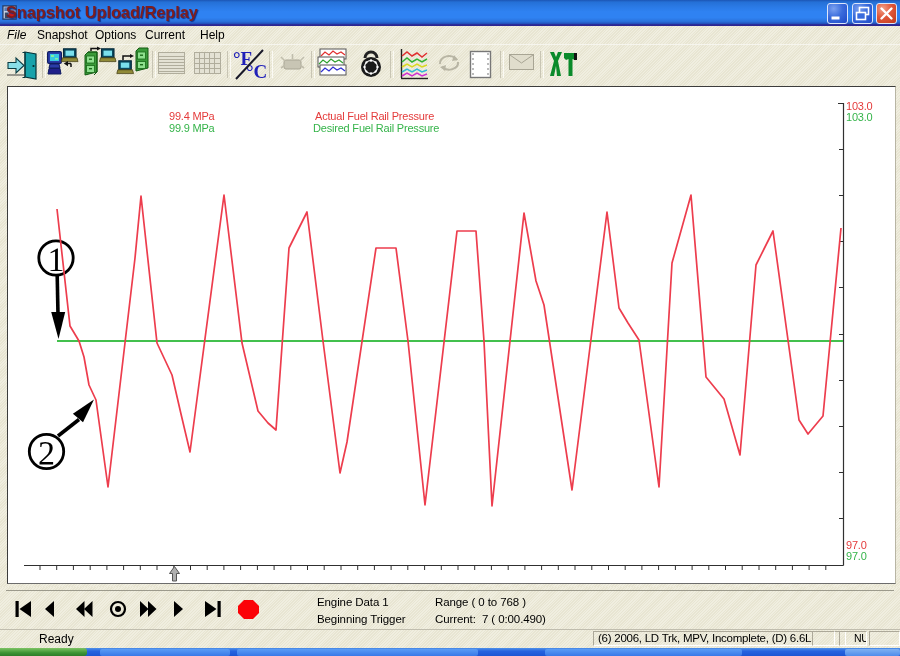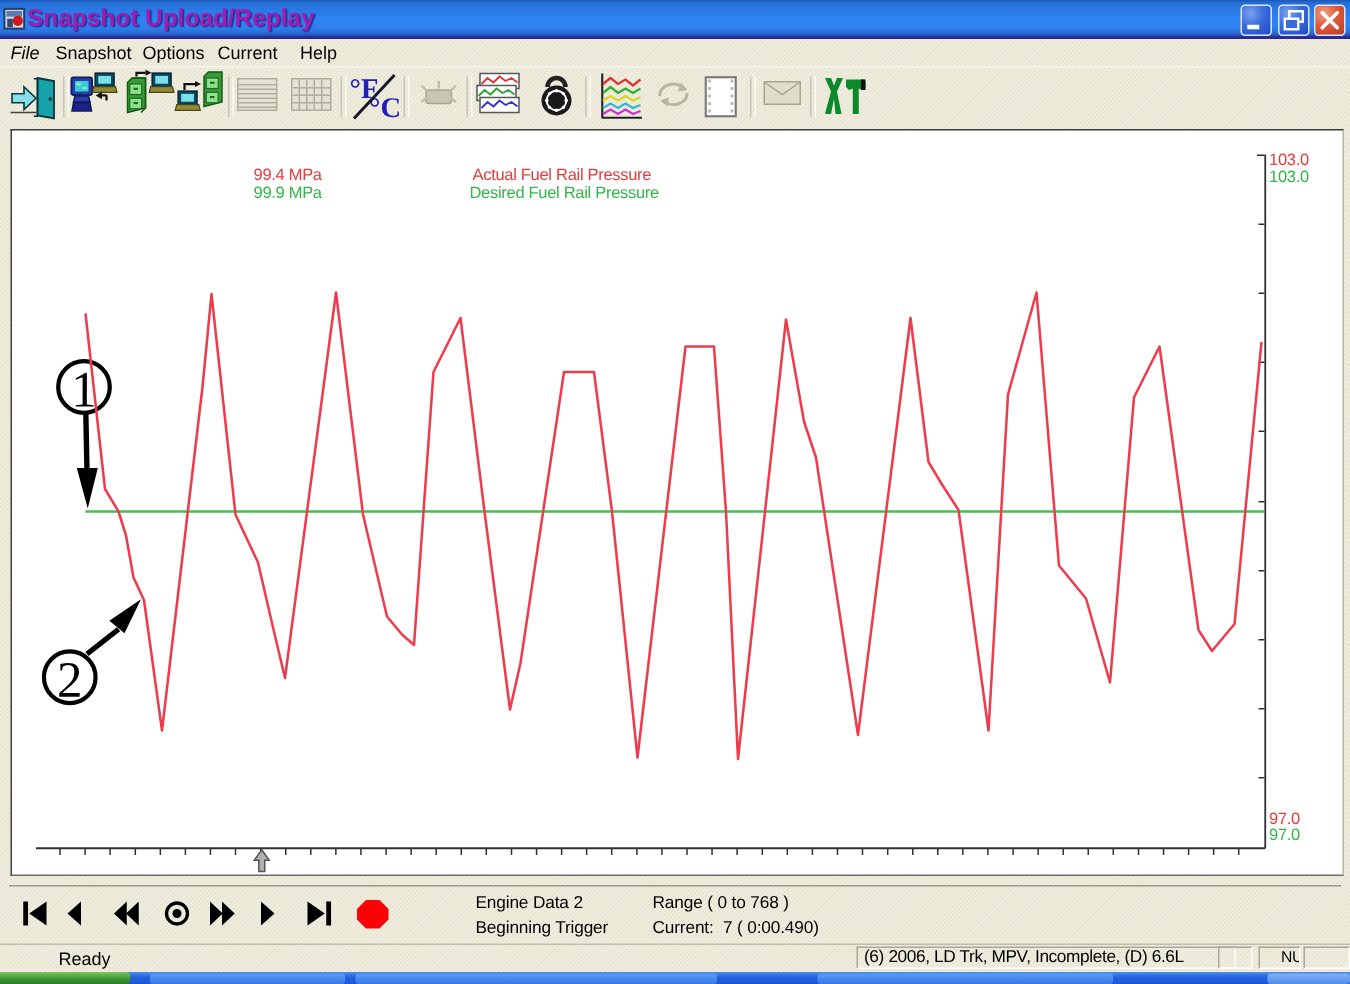--- a/index.html
+++ b/index.html
@@ -1,21 +1,21 @@
 <!DOCTYPE html>
 <html><head>
 <meta charset="utf-8">
 <style>
   html,body{margin:0;padding:0;width:900px;height:656px;overflow:hidden;
     font-family:"Liberation Sans",sans-serif;background:#ece9d8;background-image:repeating-linear-gradient(135deg,#f0eee0 0 1px,#e8e5d2 1px 2px);}
   
   #titlebar{position:absolute;left:0;top:0;width:900px;height:26px;
     background:linear-gradient(to bottom,#1c55b4 0%,#2470d6 8%,#2a79e4 25%,#2f82f2 45%,#2f82f2 68%,#2a72dc 82%,#2356c0 90%,#2c2692 95%,#2c2692 100%);}
   #titleicon{position:absolute;left:2px;top:4px;width:16px;height:17px;}
-  #titletext{position:absolute;left:18px;top:3px;color:#a21caf;font-size:16.3px;font-weight:bold;
+  #titletext{position:absolute;left:6px;top:3px;color:#7f1d1d;font-size:16.3px;font-weight:bold;
     text-shadow:1px 1px 1px #10308a; letter-spacing:0px;}
   .winbtn{position:absolute;top:3px;width:21px;height:21px;border-radius:3px;
     border:1px solid #dce6fa;box-sizing:border-box;}
   .bluebtn{background:radial-gradient(circle at 30% 25%,#7ba1f0 0%,#3a6cdc 45%,#1d49c8 100%);}
   #btnclose{background:radial-gradient(circle at 30% 25%,#f0a088 0%,#e0583a 45%,#c03a1c 100%);}
   
   #menubar{position:absolute;left:0;top:26px;width:900px;height:18px;background:#ece9d8;background-image:repeating-linear-gradient(135deg,#f0eee0 0 1px,#e8e5d2 1px 2px);}
   .menuitem{position:absolute;top:2px;font-size:12px;color:#000;}
   
   #toolbar{position:absolute;left:0;top:44px;width:900px;height:41px;background:#ece9d8;background-image:repeating-linear-gradient(135deg,#f0eee0 0 1px,#e8e5d2 1px 2px);
@@ -363,28 +363,28 @@
     <circle cx="118" cy="22" r="7" fill="none" stroke="#000" stroke-width="2.2"></circle>
     <circle cx="118" cy="22" r="3" fill="#000"></circle>
     <polygon points="140,14 140,30 148.5,22"></polygon>
     <polygon points="148,14 148,30 156.5,22"></polygon>
     <polygon points="174,14 174,30 183,22"></polygon>
     <polygon points="205,14 205,30 216.5,22"></polygon>
     <rect x="217.5" y="14" width="3.2" height="16"></rect>
     <polygon points="244,13 253,13 259,19 259,26 253,32 244,32 238,26 238,19" fill="#fb0207"></polygon>
   </g>
 </svg>
-<div class="ptxt" style="left:317px;top:596px;">Engine Data 2</div>
+<div class="ptxt" style="left:317px;top:596px;">Engine Data 1</div>
 <div class="ptxt" style="left:317px;top:613px;">Beginning Trigger</div>
 <div class="ptxt" style="left:435px;top:596px;text-align:center;">Range ( 0 to 768 )</div>
 <div class="ptxt" style="left:435px;top:613px;">Current:&nbsp;&nbsp;7 ( 0:00.490)</div>
 
 <div id="statusbar"></div>
 <div style="position:absolute;left:4px;top:632px;font-size:12px;margin-left:35px;">Ready</div>
-<div class="spanel" style="left:571px;width:253px;padding-left:4px;">(6) 2006, LD Trk, MPV, Incomplete, (D) 6.6L</div>
+<div class="spanel" style="left:593px;width:253px;padding-left:4px;">(6) 2006, LD Trk, MPV, Incomplete, (D) 6.6L</div>
 <div class="spanel" style="left:812px;width:23px;"></div>
 <div class="spanel" style="left:839px;width:28px;padding-left:14px;font-size:10.5px;letter-spacing:-0.3px;">NUM</div>
 <div class="spanel" style="left:869px;width:31px;"></div>
 
 <div id="taskbar"></div>
 <div id="startbtn"></div>
 <div class="taskbtn" style="left:100px;width:130px;"></div>
 <div class="taskbtn" style="left:237px;width:241px;"></div>
 <div class="taskbtn" style="left:545px;width:197px;"></div>
 <div class="taskbtn" style="left:845px;width:55px;background:linear-gradient(to bottom,#7fb1f2 0%,#4f8cec 100%);"></div>

